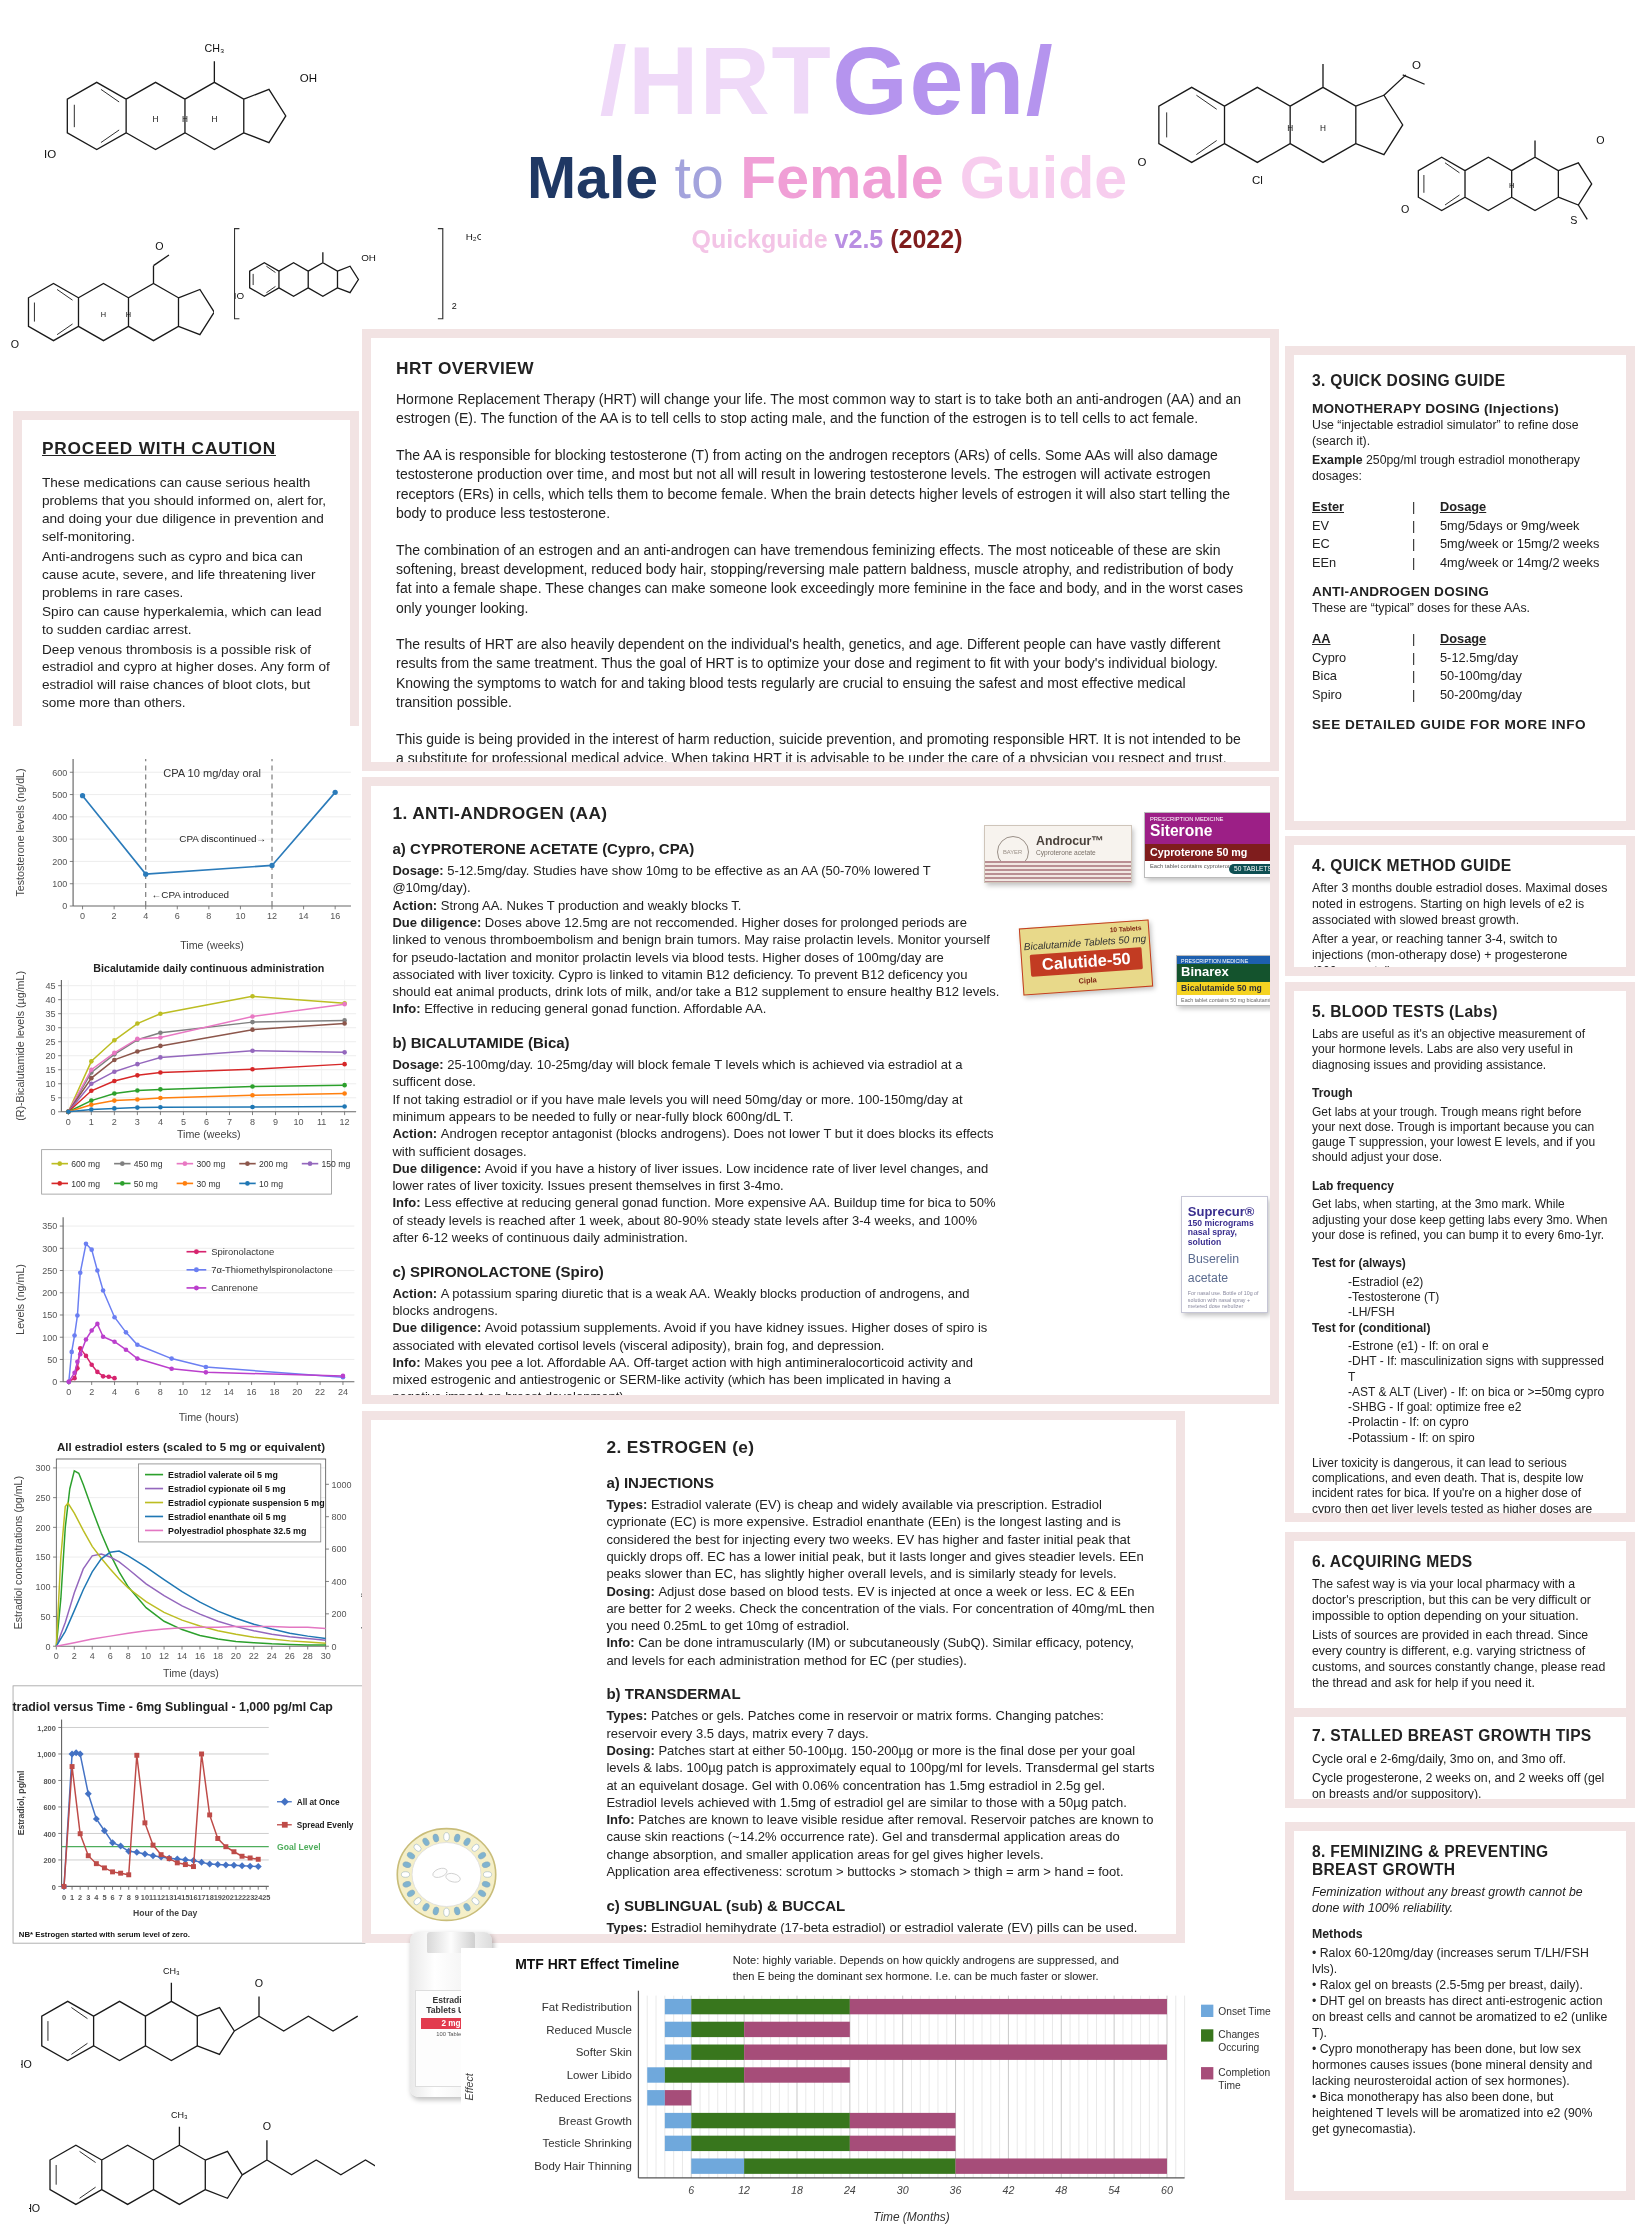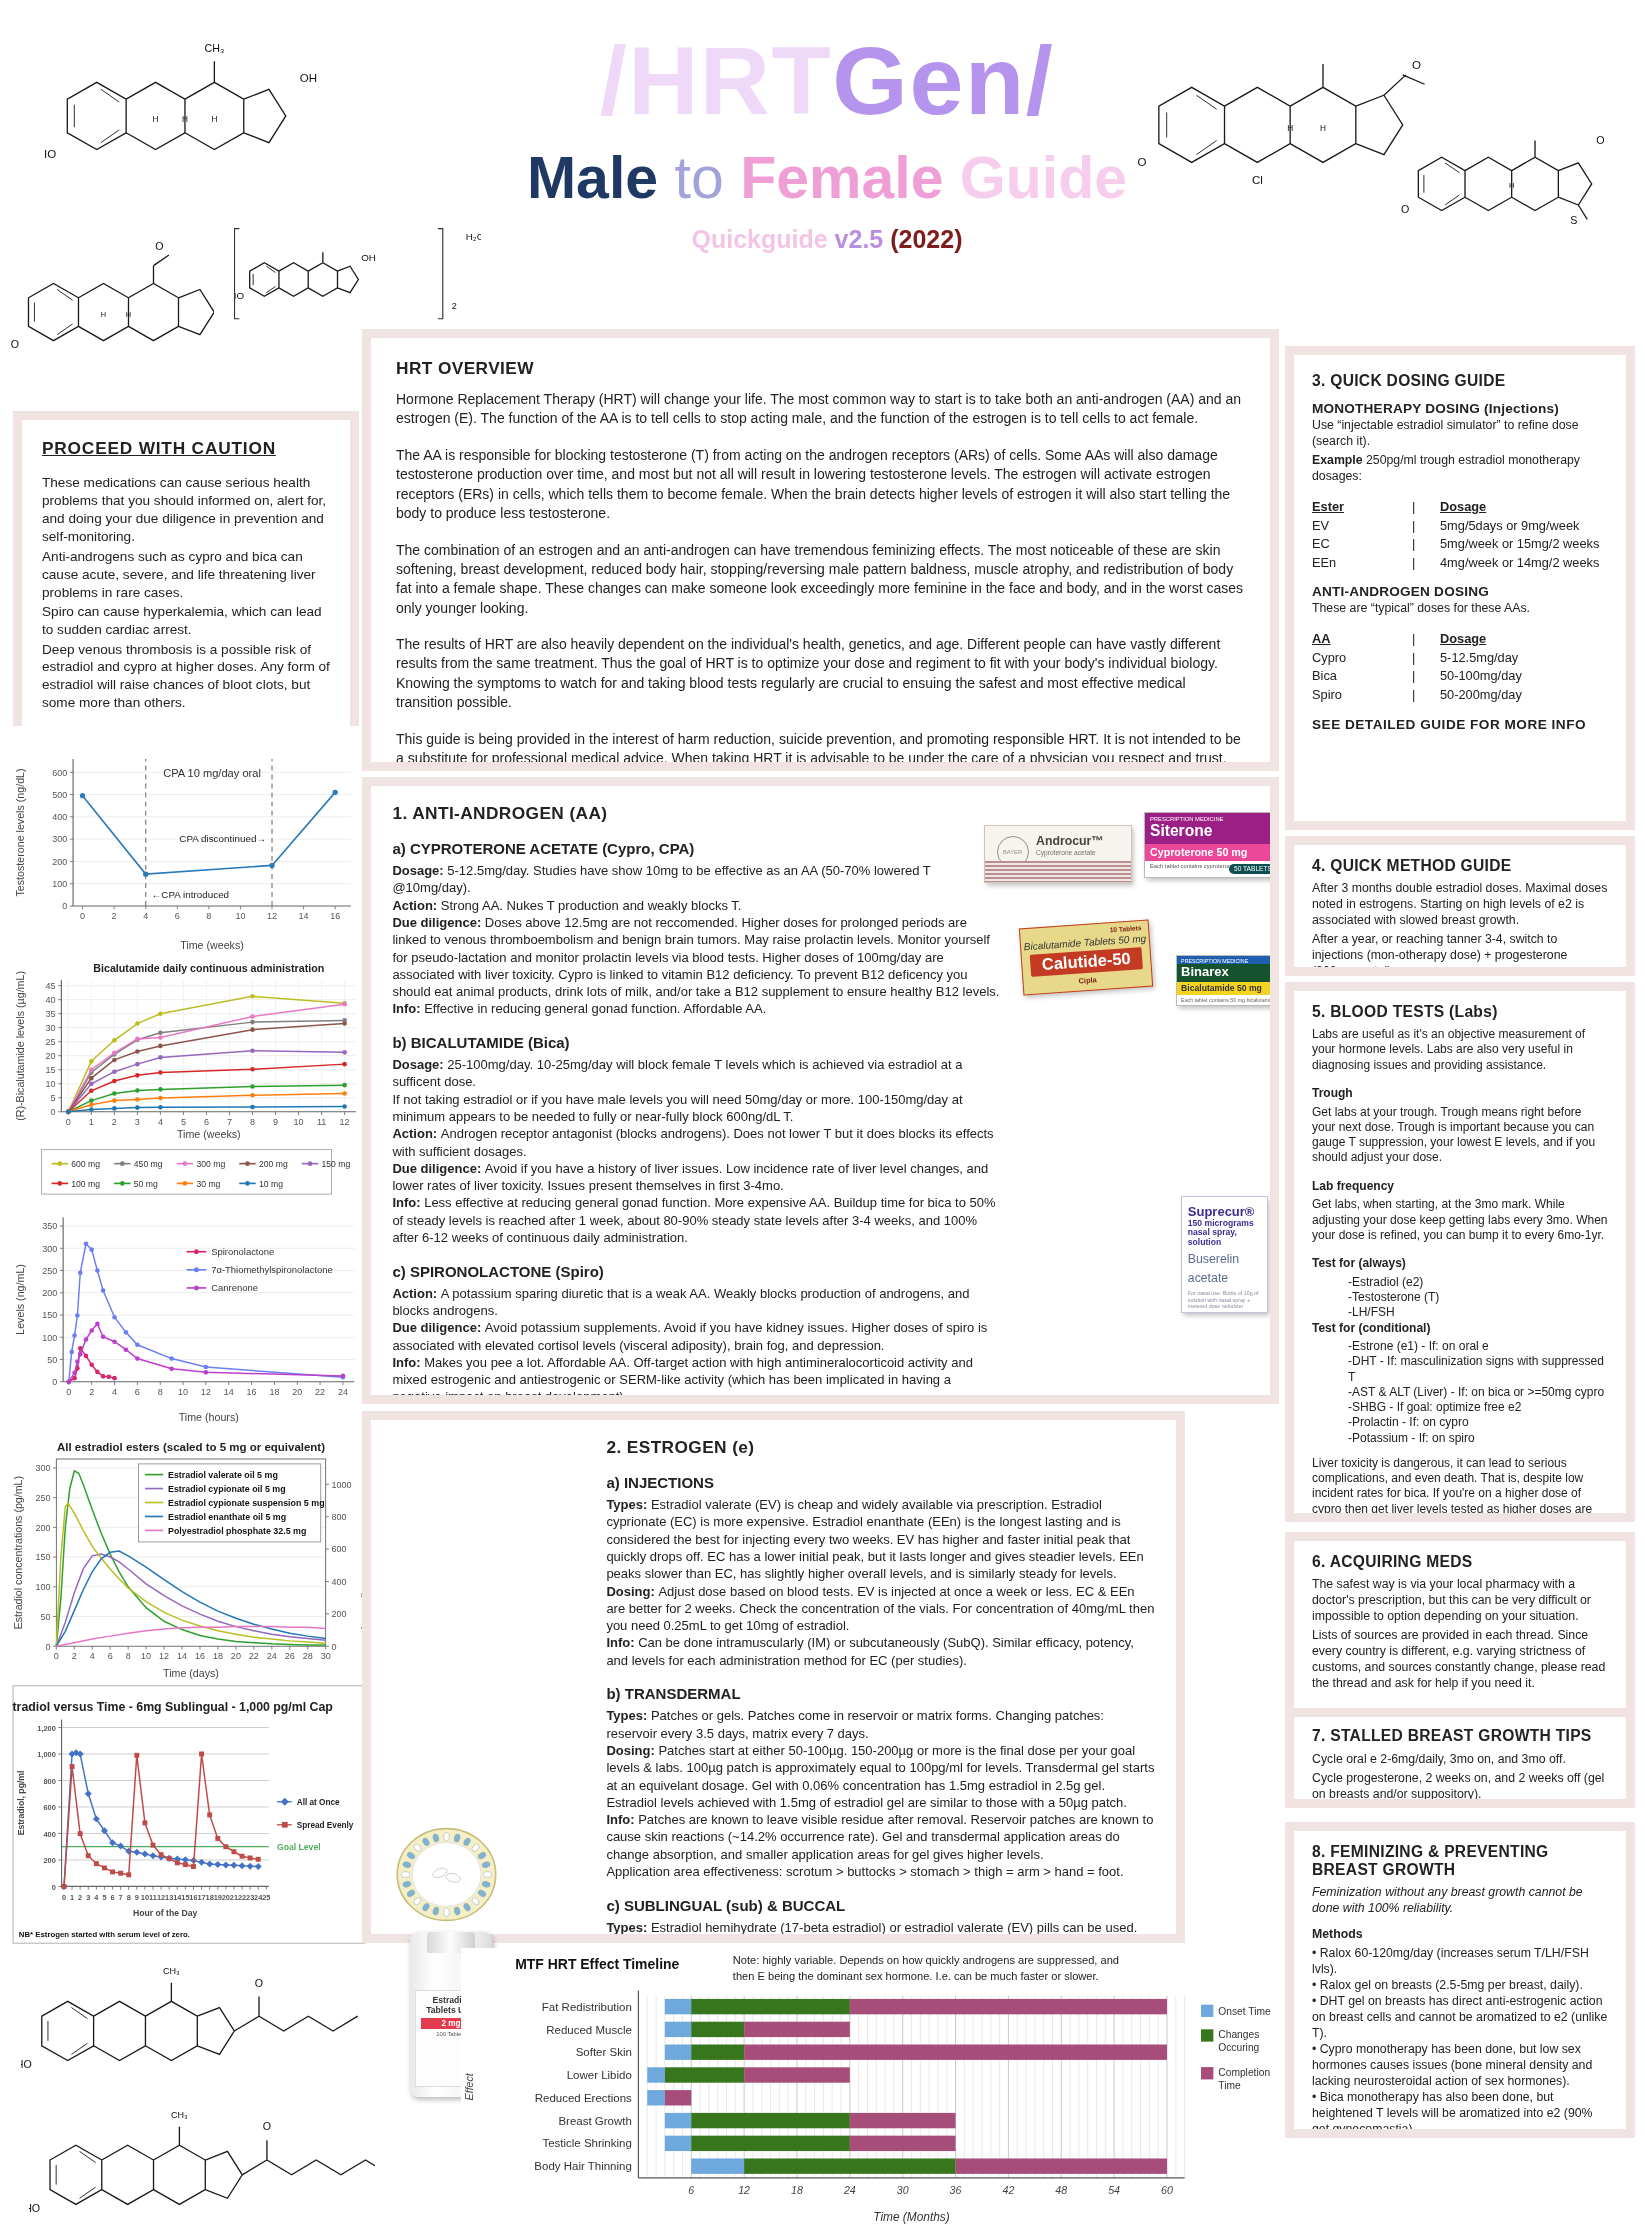--- a/index.html
+++ b/index.html
@@ -50,21 +50,21 @@
   .androcur{background:#f7f3ee;border:0.8px solid #cfc5ba;}
   .androcur .brand{font-size:12.3px;font-weight:bold;color:#4a423c;margin:8.2px 0 0 51px;}
   .androcur .sub{font-size:6.6px;color:#7a7068;margin:0.8px 0 0 51px;}
   .androcur .stripes{position:absolute;left:0;bottom:0;width:100%;height:21.4px;
      background:repeating-linear-gradient(180deg,#b98f93 0 1.6px,#f1e7e2 1.6px 4.1px);}
   .bayer-circle{position:absolute;left:11.5px;top:10px;width:30px;height:30px;border-radius:50%;
      border:1.6px solid #9a9088;color:#9a9088;font-size:5.8px;display:flex;align-items:center;justify-content:center;}
   .siterone{background:#fff;border:0.8px solid #bbb;}
   .siterone .tag{background:#9c1f86;color:#fff;font-size:5.8px;padding:2.5px 5px 0.8px 5px;}
   .siterone .brand{background:#9c1f86;color:#fff;font-size:15.6px;font-weight:bold;padding:0 5px 3.3px 5px;}
-  .siterone .strength{background:#ec4899;color:#fff;font-size:10.7px;font-weight:bold;padding:2.5px 5px;}
+  .siterone .strength{background:#7f1d1d;color:#fff;font-size:10.7px;font-weight:bold;padding:2.5px 5px;}
   .siterone .sub{font-size:5.8px;color:#555;padding:2.5px 5px 0 5px;}
   .siterone .count{position:absolute;right:4.1px;bottom:3.3px;background:#0e4f52;color:#fff;font-size:6.6px;
      border-radius:6.6px;padding:1.6px 5px;}
   .calutide{background:#e8d98a;border:1.6px solid #c23b22;transform:rotate(-4deg);}
   .calutide .top{font-size:10px;font-style:italic;color:#333;text-align:center;margin-top:11.5px;}
   .calutide .brand{background:#c23b22;color:#fff;font-weight:bold;font-size:16.5px;text-align:center;
      margin:3.3px 8.2px;padding:1.6px 0;border-radius:1.6px;}
   .calutide .count{position:absolute;top:3.3px;right:6.6px;font-size:6.6px;color:#7a1d0e;font-weight:bold;}
   .calutide .mfr{text-align:center;font-size:7.4px;color:#7a1d0e;font-weight:bold;}
   .binarex{background:#fff;border:0.8px solid #bbb;}
@@ -1158,21 +1158,21 @@
   <div class="abs pbox" style="left:1285px;top:1708px;width:350px;height:100px;">
     <div class="pbox-inner" style="padding:10px 18px;">
       <div class="rb-title">7. STALLED BREAST GROWTH TIPS</div>
       <div id="box7-body">
           <div class="rb-p">Cycle oral e 2-6mg/daily, 3mo on, and 3mo off.</div>
           <div class="rb-p">Cycle progesterone, 2 weeks on, and 2 weeks off (gel on breasts and/or suppository).</div>
         </div>
     </div>
   </div>
 
-  <div class="abs pbox" style="left:1285px;top:1822px;width:350px;height:316px;">
+  <div class="abs pbox" style="left:1285px;top:1822px;width:350px;height:378px;">
     <div class="pbox-inner" style="padding:11.5px 18px;">
       <div class="rb-title">8. FEMINIZING &amp; PREVENTING BREAST GROWTH</div>
       <div id="box8-body">
           <div class="rb-i">Feminization without any breast growth cannot be done with 100% reliability.</div>
           <div class="rb-gap"></div>
           <div class="rb-p" style="font-weight: bold;">Methods</div>
           <div class="rb-b">• Ralox 60-120mg/day (increases serum T/LH/FSH lvls).</div>
           <div class="rb-b">• Ralox gel on breasts (2.5-5mg per breast, daily).</div>
           <div class="rb-b">• DHT gel on breasts has direct anti-estrogenic action on breast cells and cannot be aromatized to e2 (unlike T).</div>
           <div class="rb-b">• Cypro monotherapy has been done, but low sex hormones causes issues (bone mineral density and lacking neurosteroidal action of sex hormones).</div>

